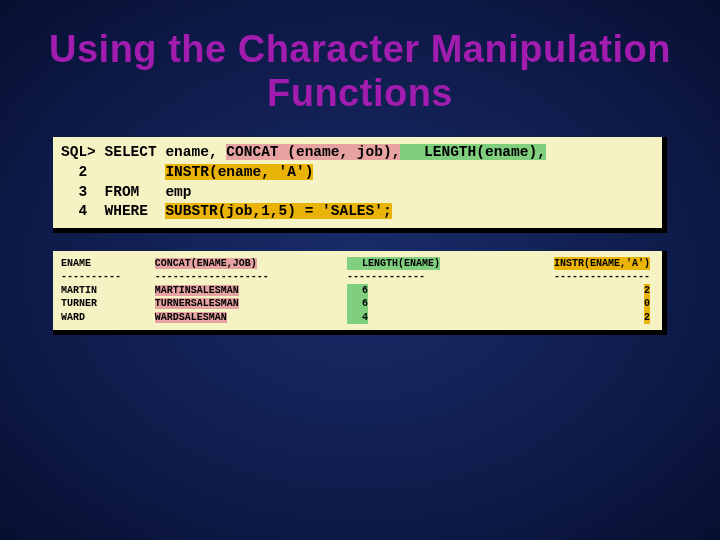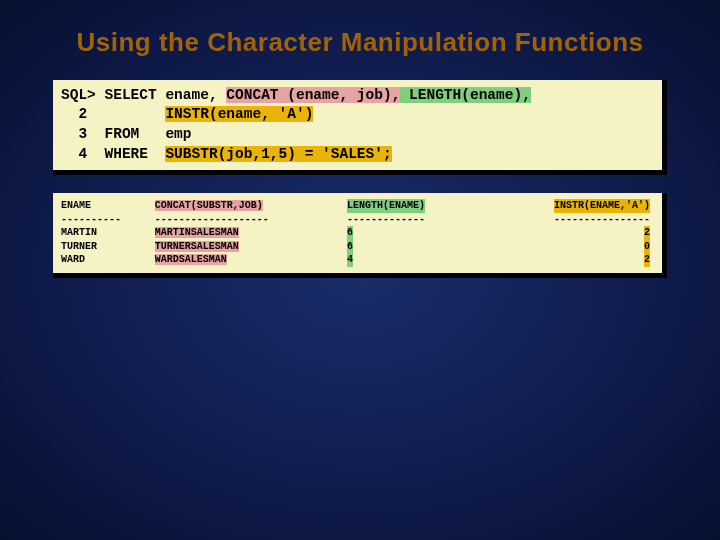--- a/index.html
+++ b/index.html
@@ -5,45 +5,45 @@
   * { margin: 0; padding: 0; box-sizing: border-box; }
   body {
     width: 720px;
     height: 540px;
     background: radial-gradient(ellipse at center, #1a2d6b 0%, #0d1845 70%, #061030 100%);
     font-family: Arial, sans-serif;
     overflow: hidden;
     position: relative;
   }
   .title {
-    color: #a16207;
+    color: #a21caf;
     font-family: "Arial Black", Arial, sans-serif;
     font-weight: 900;
-    font-size: 26px;
+    font-size: 38px;
     text-align: center;
     padding: 28px 40px 22px 40px;
     line-height: 1.15;
     letter-spacing: 0.5px;
   }
   .query-block, .result-block {
     background: #f5f2c4;
     margin: 0 auto 18px auto;
     width: 614px;
     border-right: 5px solid #000;
     border-bottom: 5px solid #000;
     font-family: "Courier New", monospace;
     font-size: 14.5px;
     font-weight: bold;
     color: #000;
     padding: 6px 8px 6px 8px;
   }
   .query-block { white-space: pre; line-height: 1.35; }
   .result-block { line-height: 1.35; }
   .hl-y { background: #eab308; }
-  .hl-g { background: #7fcf7f; }
+  .hl-g { background: #7fcf7f; padding-left: 15px; }
   .hl-r { background: #e7a2a2; }
   .result-table { border-collapse: collapse; width: 100%; table-layout: fixed; }
   .result-table td { font-family: "Courier New", monospace; font-weight: bold; font-size: 10px; padding: 0; vertical-align: top; }
   .col1 { width: 90px; }
   .col2 { width: 185px; }
   .col3 { width: 135px; text-align: left; padding-right: 6px !important; }
   .col4 { width: 160px; text-align: right; padding-right: 4px !important; }
   .col3 .hl-g, .col4 .hl-y { display: inline-block; }
 </style>
 </head>
@@ -54,21 +54,21 @@
 <div class="query-block"><span>SQL&gt; SELECT ename, </span><span class="hl-r">CONCAT (ename, job),</span><span class="hl-g"> LENGTH(ename),</span>
 <span>  2         </span><span class="hl-y">INSTR(ename, 'A')</span>
 <span>  3  FROM   emp</span>
 <span>  4  WHERE  </span><span class="hl-y">SUBSTR(job,1,5) = 'SALES';</span></div>
 
 <div class="result-block">
 <table class="result-table">
   <tbody>
         <tr>
     <td class="col1">ENAME</td>
-    <td class="col2"><span class="hl-r">CONCAT(SUBSTR,JOB)</span></td>
+    <td class="col2"><span class="hl-r">CONCAT(ENAME,JOB)</span></td>
     <td class="col3"><span class="hl-g">LENGTH(ENAME)</span></td>
     <td class="col4"><span class="hl-y">INSTR(ENAME,'A')</span></td>
   </tr>
   <tr>
     <td class="col1">----------</td>
     <td class="col2">-------------------</td>
     <td class="col3">-------------</td>
     <td class="col4">----------------</td>
   </tr>
   <tr>

